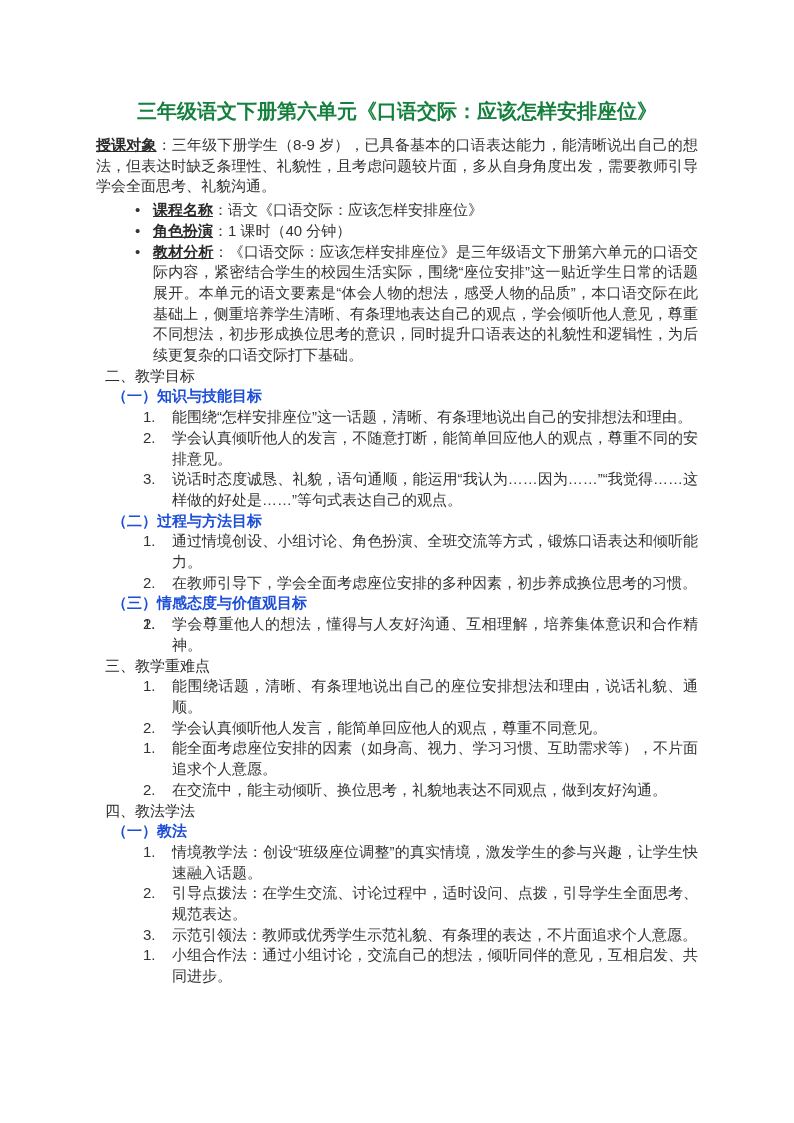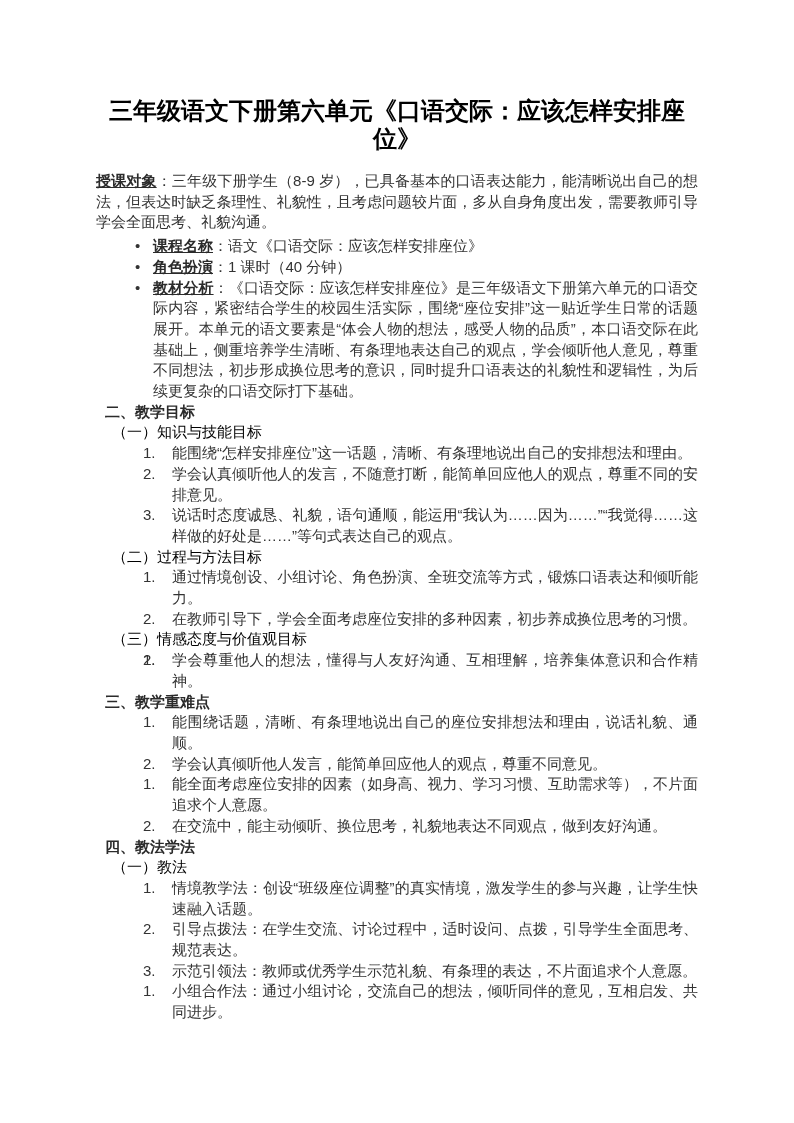--- a/index.html
+++ b/index.html
@@ -11,34 +11,34 @@
     background: #ffffff;
     box-sizing: border-box;
     padding: 97px 96px 0 96px;
     font-family: "Liberation Sans", sans-serif;
     font-size: 15px;
     line-height: 20.7px;
     color: #333333;
     overflow: hidden;
   }
   .title {
-    margin: 0 0 18px 0;
-    font-size: 24px;
+    margin: 0 0 10px 0;
+    font-size: 20px;
     line-height: 28px;
     font-weight: 700;
     text-align: center;
-    color: #000000;
+    color: #15803d;
   }
   .para { margin: 0; text-align: justify; }
   .bold { font-weight: 700; color: #2b2b2b; text-decoration: underline; }
   .blist { margin-top: 3px; }
   .b-item { position: relative; padding-left: 57px; text-align: justify; }
   .b-item .marker { position: absolute; left: 39px; top: 0; }
-  .sec-h { font-weight: 700; color: #2b2b2b; padding-left: 9px; }
-  .sub-h { font-weight: 400; color: #000000; padding-left: 16px; }
+  .sec-h { font-weight: 400; color: #2b2b2b; padding-left: 9px; }
+  .sub-h { font-weight: 700; color: #1d4ed8; padding-left: 16px; }
   .n-item { position: relative; padding-left: 76px; text-align: justify; }
   .n-item .num { position: absolute; left: 47px; top: 0; }
 </style>
 </head>
 <body>
 
 <div class="page">
 
   <h1 class="title">三年级语文下册第六单元《口语交际：应该怎样安排座位》</h1>
 

